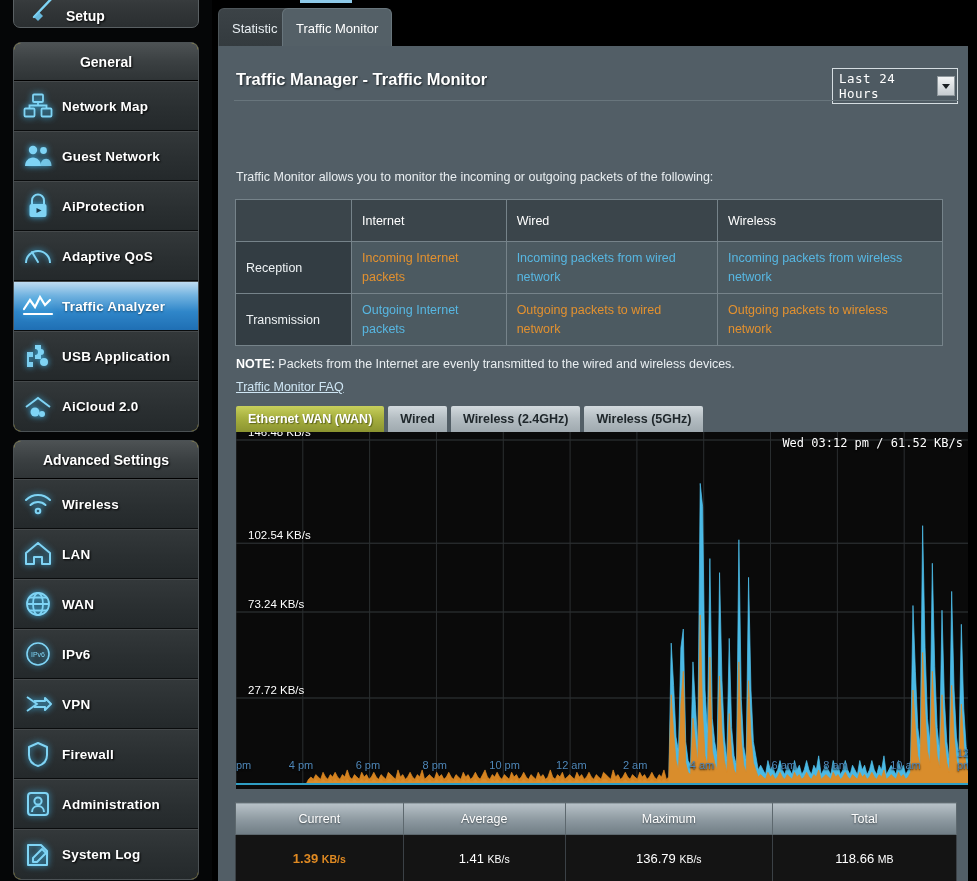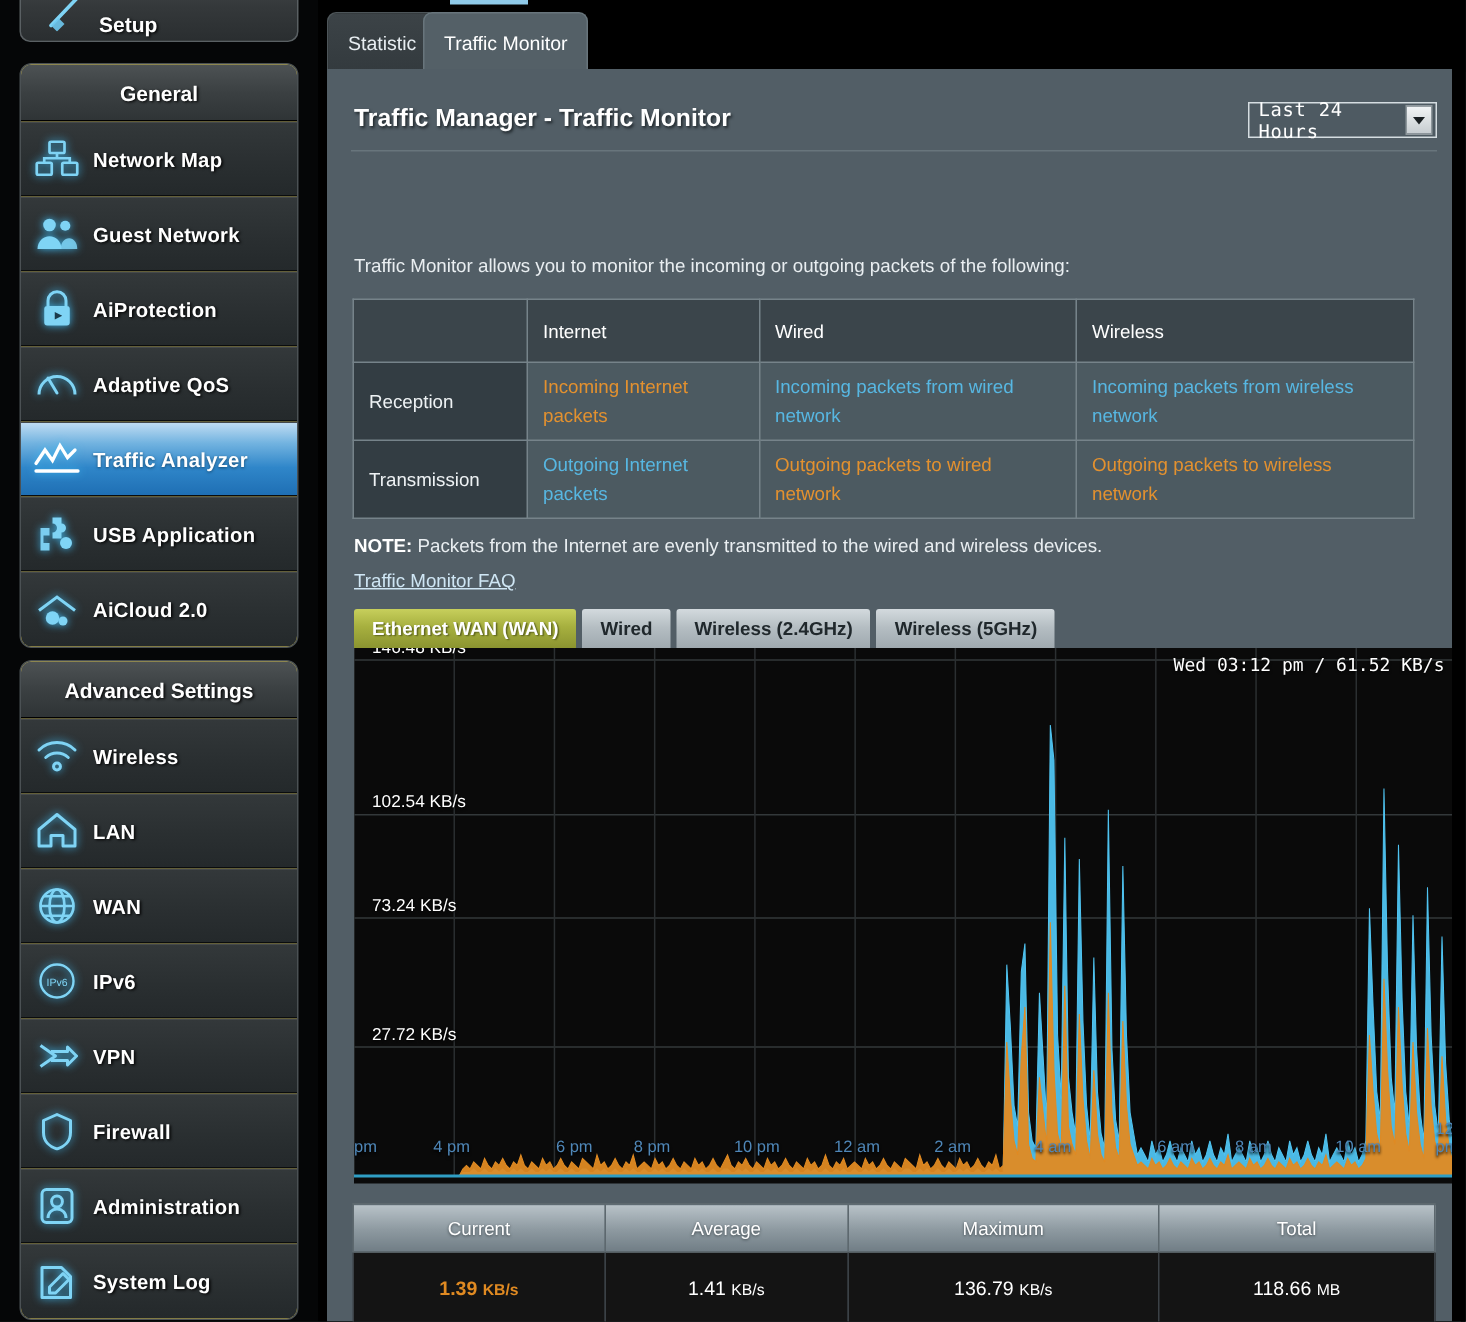--- a/index.html
+++ b/index.html
@@ -100,21 +100,21 @@
     border-radius: 0 5px 0 0;
   }
 
   .panel-title {
     position: absolute; left: 18px; top: 24px;
     color: #ffffff; font-size: 16.5px; font-weight: bold;
     text-shadow: 1px 1px 2px #1d2428;
   }
   .period-select {
     position: absolute; right: 16px; top: 22px;
-    width: 126px; height: 24px;
+    width: 126px; height: 36px;
     background: #4e5a62; border: 1px solid #d5dde1;
     display: flex; align-items: center;
   }
   .period-text {
     flex: 1; color: #ffffff; font-size: 12.5px;
     font-family: "DejaVu Sans Mono", monospace; padding-left: 6px;
     letter-spacing: .5px;
   }
   .period-arrow {
     width: 18px; height: 20px; margin-right: 2px;
@@ -491,21 +491,21 @@
         <div class="ylab" id="ylab0" style="top: -6px;">146.48 KB/s</div>
         <div class="ylab" id="ylab1" style="top: 97.1906px;">102.54 KB/s</div>
         <div class="ylab" id="ylab2" style="top: 166px;">73.24 KB/s</div>
         <div class="ylab" id="ylab3" style="top: 252px;">27.72 KB/s</div>
 
         <div class="hoverlab">Wed 03:12 pm / 61.52 KB/s</div>
 
         <div id="xlabels">
             <div class="xlab" style="left: 0px;">pm</div>
             <div class="xlab" style="left: 52.8182px;">4 pm</div>
-            <div class="xlab" style="left: 119.636px; margin-left: 15px;">6 pm</div>
+            <div class="xlab" style="left: 119.636px;">6 pm</div>
             <div class="xlab" style="left: 186.455px;">8 pm</div>
             <div class="xlab" style="left: 253.273px;">10 pm</div>
             <div class="xlab" style="left: 320.091px;">12 am</div>
             <div class="xlab" style="left: 386.909px;">2 am</div>
             <div class="xlab" style="left: 453.727px;">4 am</div>
             <div class="xlab" style="left: 520.545px; padding-left: 15px;">6 am</div>
             <div class="xlab" style="left: 587.364px;">8 am</div>
             <div class="xlab" style="left: 654.182px;">10 am</div>
             <div class="xlab" style="left: 721px;">12 pm</div>
           </div>

